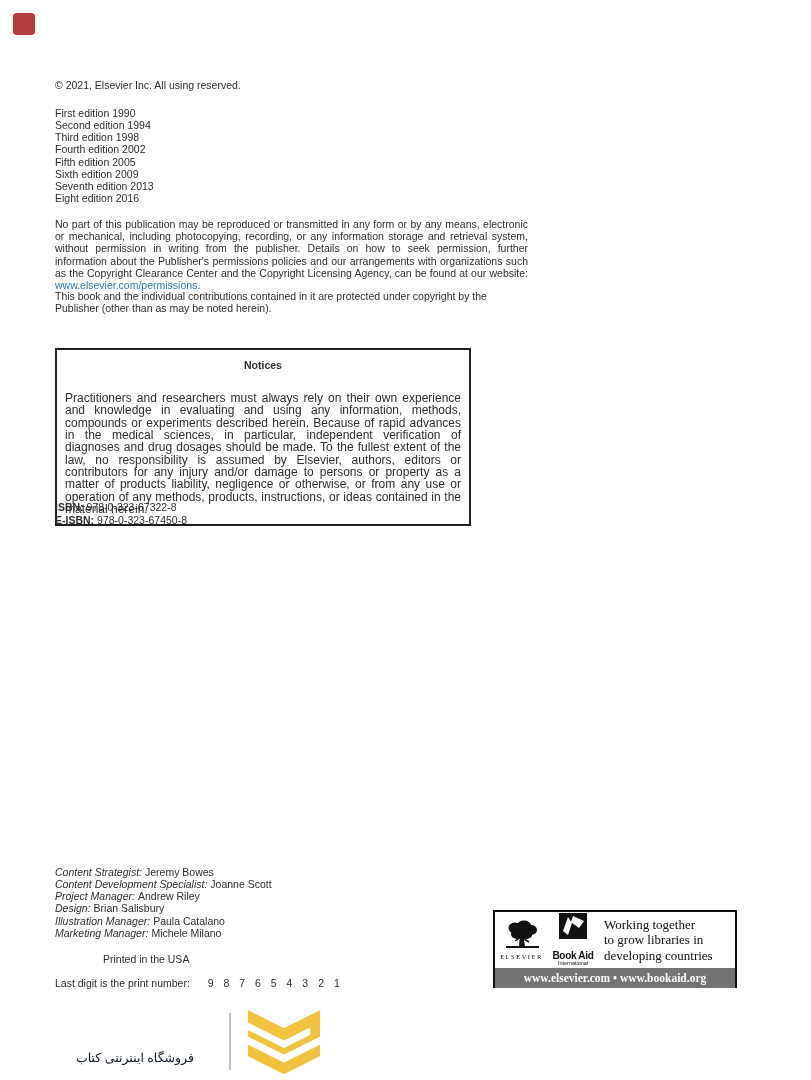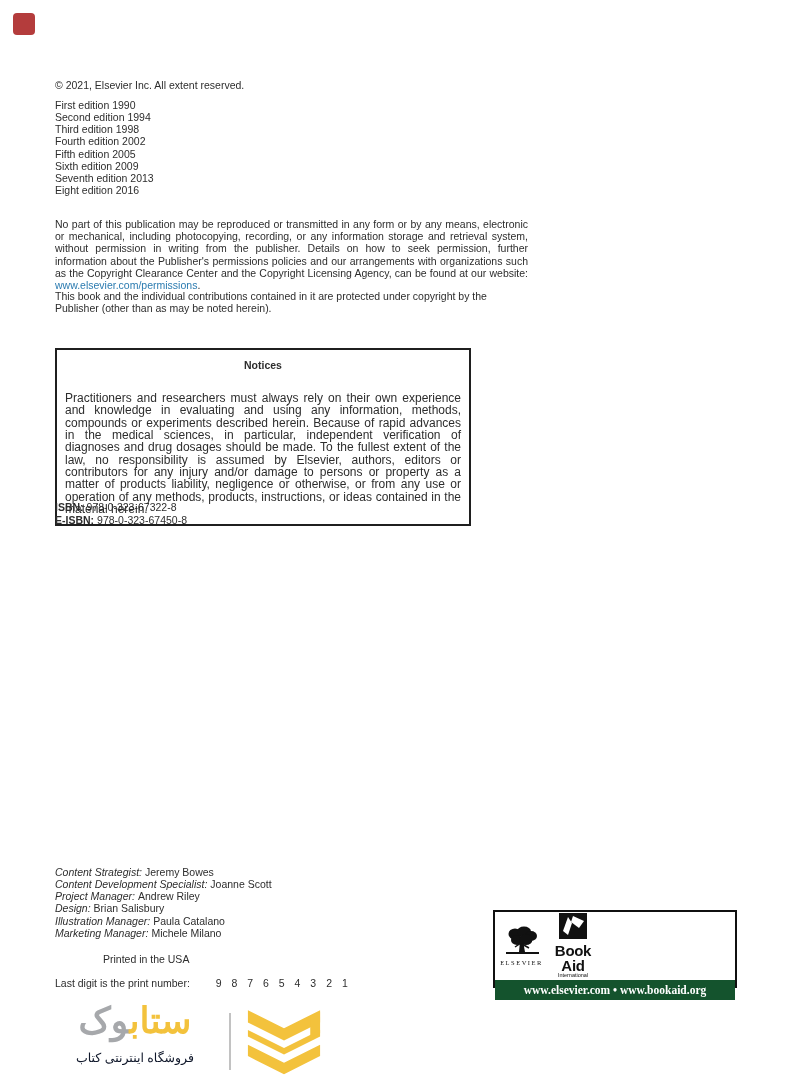--- a/index.html
+++ b/index.html
@@ -8,21 +8,21 @@
     position:relative; width:811px; height:1080px; background:#ffffff;
     margin:0 auto; overflow:hidden;
     font-family:"Liberation Sans", sans-serif; color:#2d2d2d;
   }
   .txt { font-size:10.5px; line-height:12.2px; }
 
   .red-square { position:absolute; left:13px; top:13px; width:22px; height:22px;
     background:#b43c3c; border-radius:4px; }
 
   .copyright { position:absolute; left:55px; top:79px; }
-  .editions  { position:absolute; left:55px; top:99px; }
+  .editions  { position:absolute; left:55px; top:107px; }
   .editions div { line-height:12.15px; }
 
   .para1 { position:absolute; left:55px; top:218px; width:473px; text-align:justify; }
   .para2 { position:absolute; left:55px; top:290px; width:473px; }
   .link  { color:#2b7bb0; cursor:pointer; }
 
   .notices-box { position:absolute; left:55px; top:348px; width:416px;
     border:2px solid #1f1f1f; padding:9px 8px 9px 8px; }
   .notices-title { text-align:center; font-weight:bold; font-size:10.5px; margin-bottom:21px; }
   .notices-body  { font-size:12px; line-height:12.35px; text-align:justify; }
@@ -30,35 +30,35 @@
   .isbn-block { position:absolute; left:55px; top:501px; }
   .isbn-block div { line-height:12.6px; }
   .lbl-bold { font-weight:bold; margin-right:3px; }
 
   .credits { position:absolute; left:55px; top:866px; }
   .credits div { line-height:12.15px; }
   .credit-role { font-style:italic; margin-right:3px; }
 
   .printed   { position:absolute; left:55px; top:953px;padding-left:48px; }
   .print-num { position:absolute; left:55px; top:977px; }
-  .digits { word-spacing:7px; margin-left:26px; }
+  .digits { word-spacing:7px; margin-left:18px; }
 
   
   .bookaid-box { position:absolute; left:493px; top:910px; width:244px; height:78px;
     border:2px solid #101010; background:#fff; display:flex; flex-direction:column; }
   .ba-top { flex:1; display:flex; align-items:center; padding:1px 3px; gap:3px; }
   .els-logo { width:47px; text-align:center; line-height:1; }
   .els-label { font-family:"Liberation Serif", serif; font-size:6.5px; letter-spacing:1.5px;
     color:#111; margin-top:1px; }
   .baid-logo { width:50px; text-align:center; line-height:1; }
-  .baid-l1 { font-weight:bold; font-size:15px; color:#111; margin-top:1px; letter-spacing:-0.3px; }
+  .baid-l1 { font-weight:bold; font-size:10px; color:#111; margin-top:9px; letter-spacing:-0.3px; }
   .baid-l2 { font-size:5.5px; color:#111; }
   .ba-slogan { font-family:"Liberation Serif", serif; font-size:13px; line-height:15.5px;
     color:#0d0d0d; padding-left:3px; white-space:nowrap; }
-  .ba-bar { height:36px; background:#14532d; color:#fff; text-align:center;
+  .ba-bar { height:36px; background:#737373; color:#fff; text-align:center;
     font-family:"Liberation Serif", serif; font-weight:bold; font-size:11.5px; line-height:20px; }
 
   
   .wordmark { position:absolute; left:55px; top:1000px; width:160px; text-align:center;
     direction:rtl; font-weight:bold; font-size:36px; line-height:42px; }
   .wm-yellow { color:#f3c23c; }
   .wm-gray   { color:#a6a8ab; }
   .wm-tagline { position:absolute; left:55px; top:1050px; width:160px; text-align:center;
     direction:rtl; font-size:12.5px; color:#0f172a; }
   .footer-divider { position:absolute; left:229px; top:1013px; width:2px; height:57px;
@@ -72,21 +72,21 @@
   .seg-yellow { color:#f0b429; }
   .seg-dark { color:#222; }
 </style>
 </head>
 <body>
 
 <div class="page">
 
   <div class="red-square"></div>
 
-  <div class="copyright txt">© 2021, Elsevier Inc. All extent reserved.</div>
+  <div class="copyright txt">© 2021, Elsevier Inc. All using reserved.</div>
 
   <div class="editions txt">
     <div>First edition 1990</div>
     <div>Second edition 1994</div>
     <div>Third edition 1998</div>
     <div>Fourth edition 2002</div>
     <div>Fifth edition 2005</div>
     <div>Sixth edition 2009</div>
     <div>Seventh edition 2013</div>
     <div>Eight edition 2016</div>
@@ -138,25 +138,29 @@
       </div>
       <div class="baid-logo">
         <svg width="28" height="26" viewBox="0 0 28 26">
           <rect width="28" height="26" fill="#111"></rect>
           <polygon points="4,18 9,4 13,10 9,22" fill="#fff"></polygon>
           <polygon points="14,3 25,8 20,15 12,9" fill="#fff"></polygon>
         </svg>
         <div class="baid-l1">Book Aid</div>
         <div class="baid-l2">International</div>
       </div>
+      <div class="ba-slogan">
+        <div>Working together</div>
+        <div>to grow libraries in</div>
+        <div>developing countries</div>
+      </div>
     </div>
     <div class="ba-bar">www.elsevier.com • www.bookaid.org</div>
   </div>
 
-  <div class="wordmark"><span class="wm-yellow">ستاب</span><span class="wm-gray">وک</span></div>
   <div class="wm-tagline">فروشگاه اینترنتی کتاب</div>
 
   <div class="footer-divider"></div>
 
   <div class="emblem">
     <svg width="82" height="70" viewBox="0 0 100 84">
       <g fill="#f3c23c">
         <path d="M6 2 L50 24 L94 2 L94 17 L50 39 L6 17 Z"></path>
         <path d="M6 26 L50 48 L94 26 L94 34 L50 56 L6 34 Z"></path>
         <path d="M82 10 L94 4 L94 30 L82 36 Z"></path>

